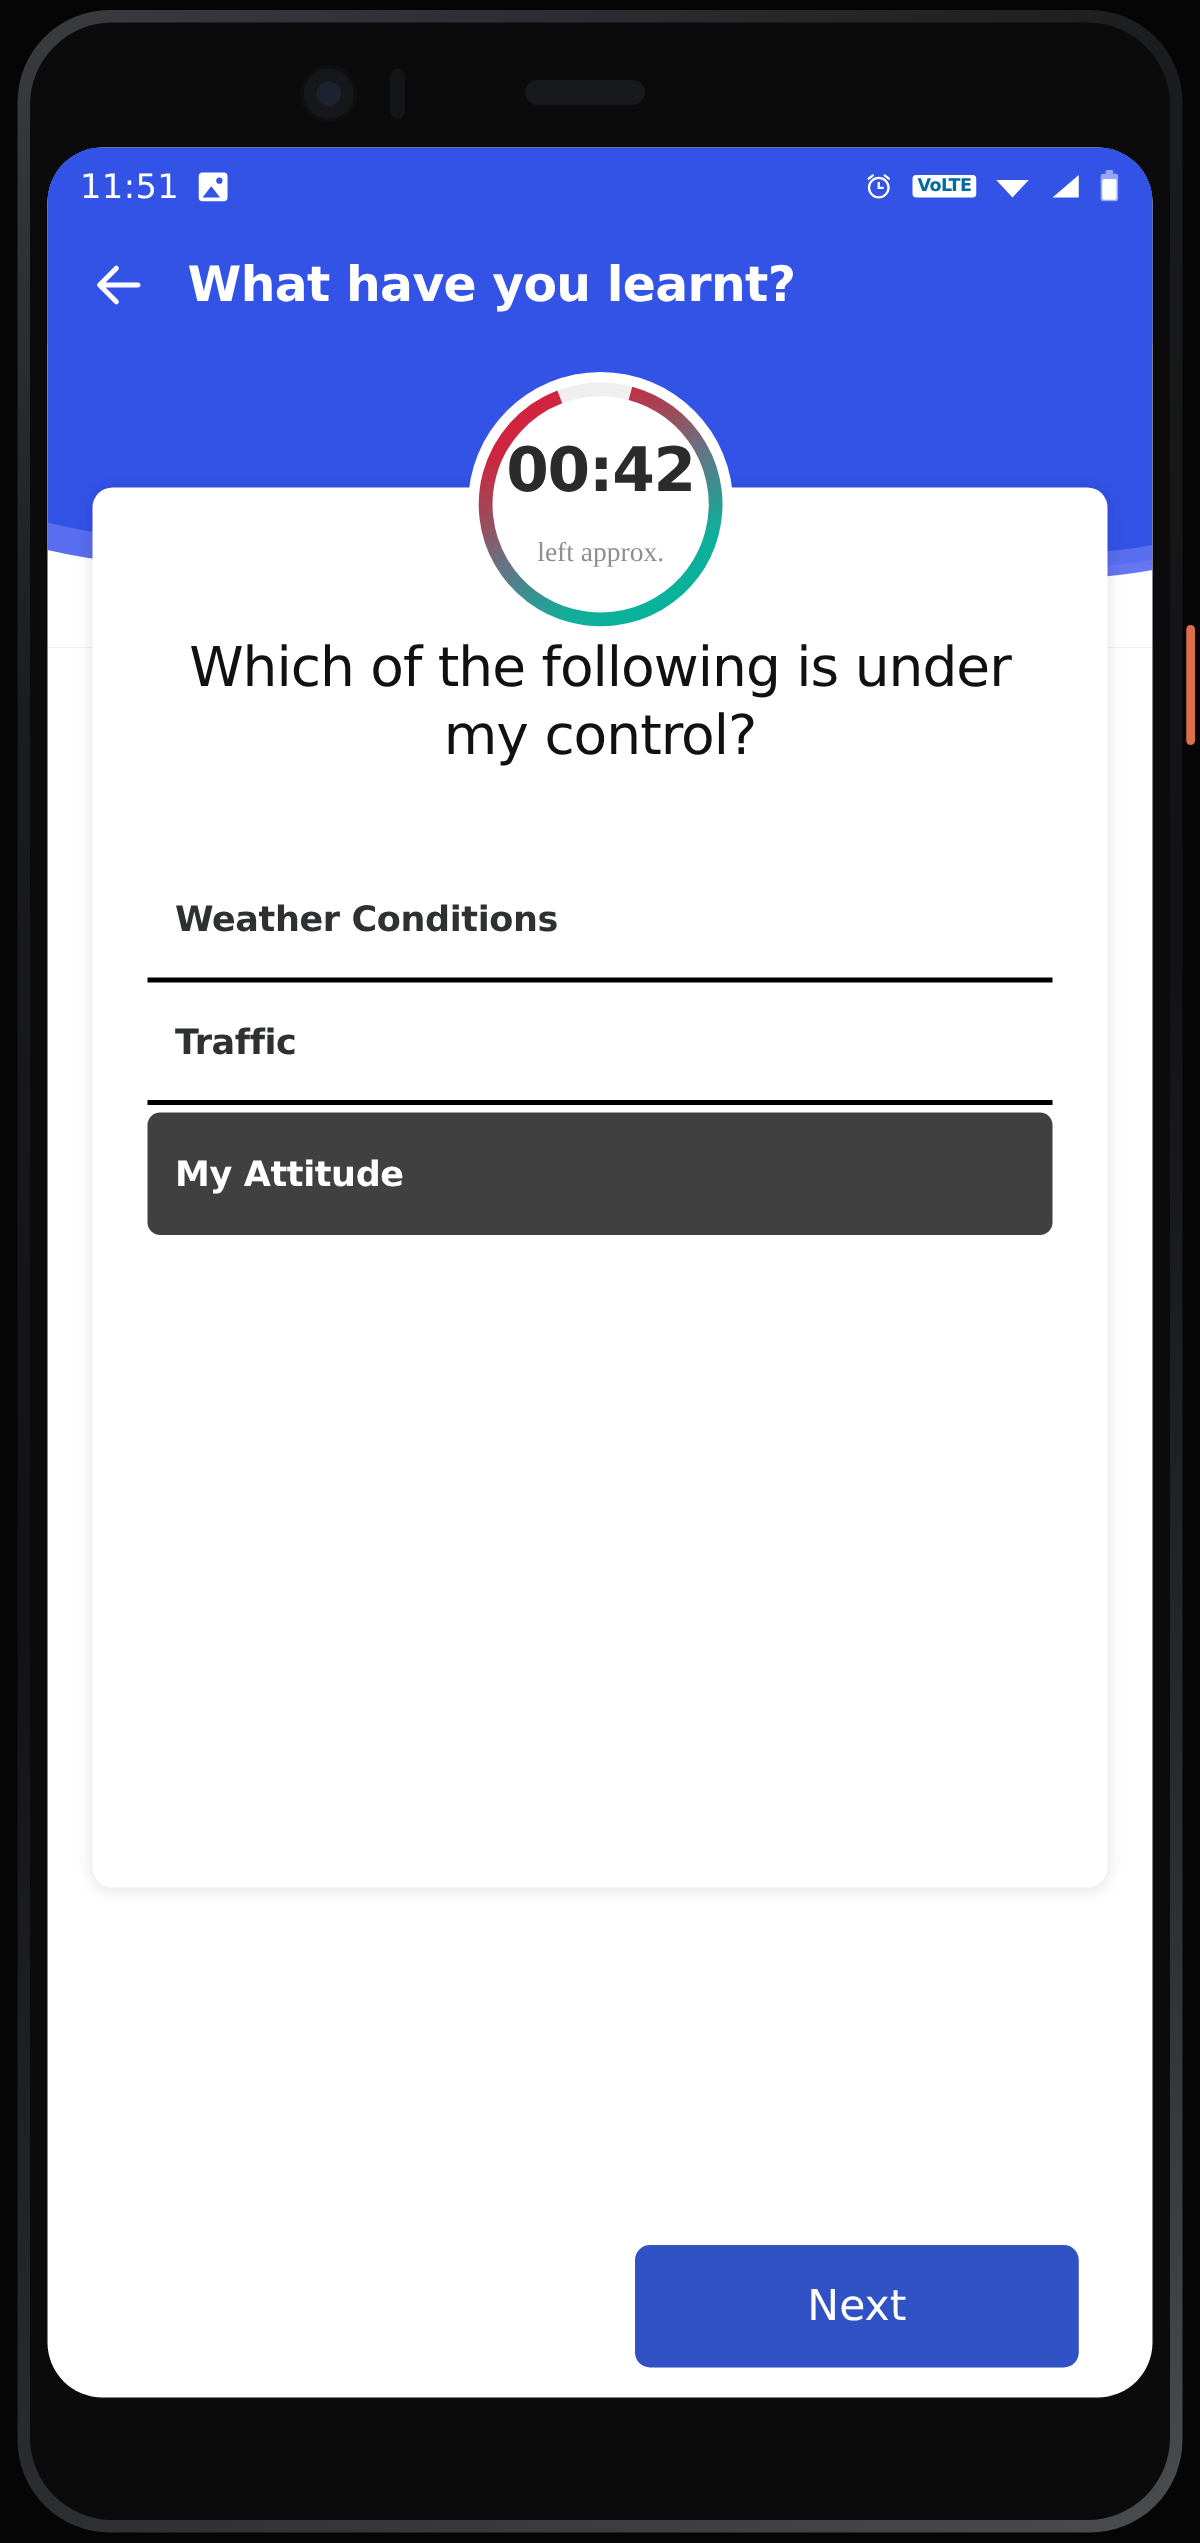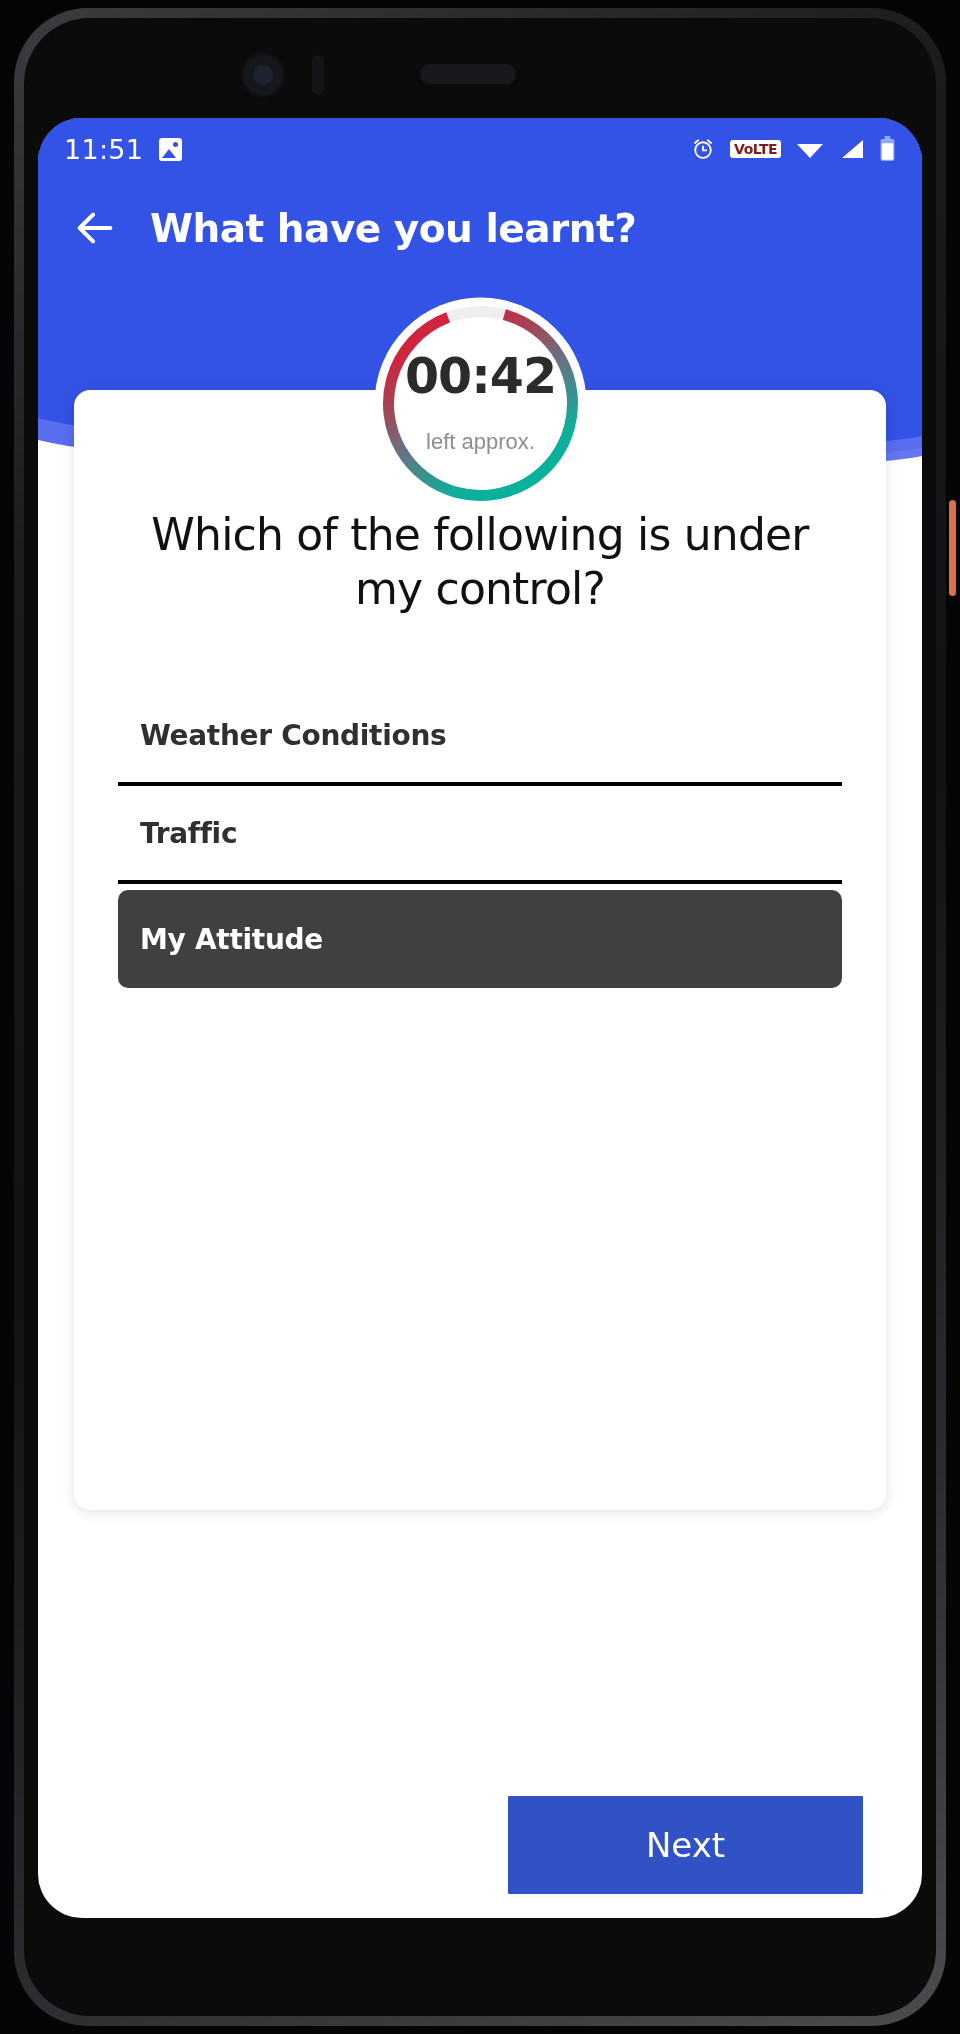--- a/index.html
+++ b/index.html
@@ -117,21 +117,21 @@
   .icon-img-badge::after {
     content: "";
     position: absolute;
     right: 4px; top: 4px;
     width: 5px; height: 5px;
     border-radius: 50%;
     background: #3352e6;
   }
   .volte-badge {
     background: #ffffff;
-    color: #7f1d1d;
+    color: #0369a1;
     font-size: 14px;
     font-weight: bold;
     border-radius: 3px;
     padding: 2px 4px;
     letter-spacing: -0.5px;
     line-height: 1;
     font-family: "DejaVu Sans", sans-serif;
   }
 
   
@@ -185,21 +185,21 @@
     font-weight: bold;
     color: #2b2b2b;
     line-height: 1;
     letter-spacing: -1px;
     font-family: "DejaVu Sans", sans-serif;
   }
   .timer-caption {
     margin-top: 28px;
     font-size: 22px;
     color: #8e8e8e;
-    font-family: Liberation Sans, sans-serif;
+    font-family: Liberation Serif, serif;
   }
 
   
   .question-card {
     position: absolute;
     left: 36px; top: 272px;
     width: 812px; height: 1120px;
     background: #ffffff;
     border-radius: 16px;
     box-shadow: 0 2px 14px rgba(0,0,0,0.12);
@@ -235,21 +235,21 @@
     margin: 6px 0;
   }
 
   
   .next-button {
     position: absolute;
     left: 470px; top: 1678px;
     width: 355px; height: 98px;
     background: #3152c4;
     border: none;
-    border-radius: 1px;
+    border-radius: 12px;
     color: #ffffff;
     font-size: 34px;
     font-family: "DejaVu Sans", sans-serif;
     display: flex;
     align-items: center;
     justify-content: center;
     cursor: pointer;
   }
 </style>
 </head>

